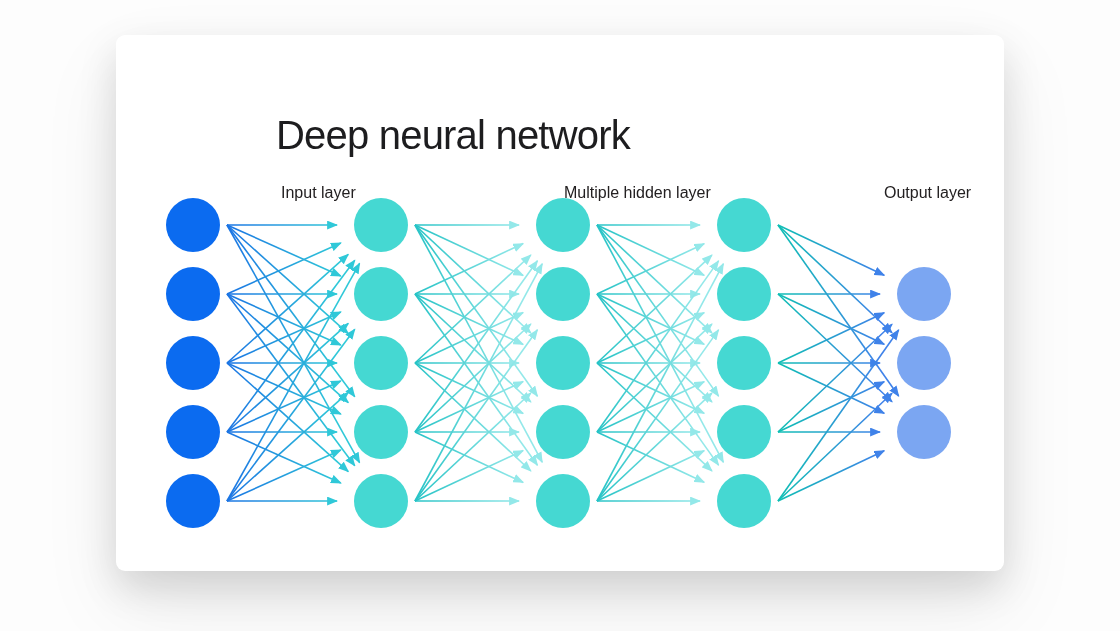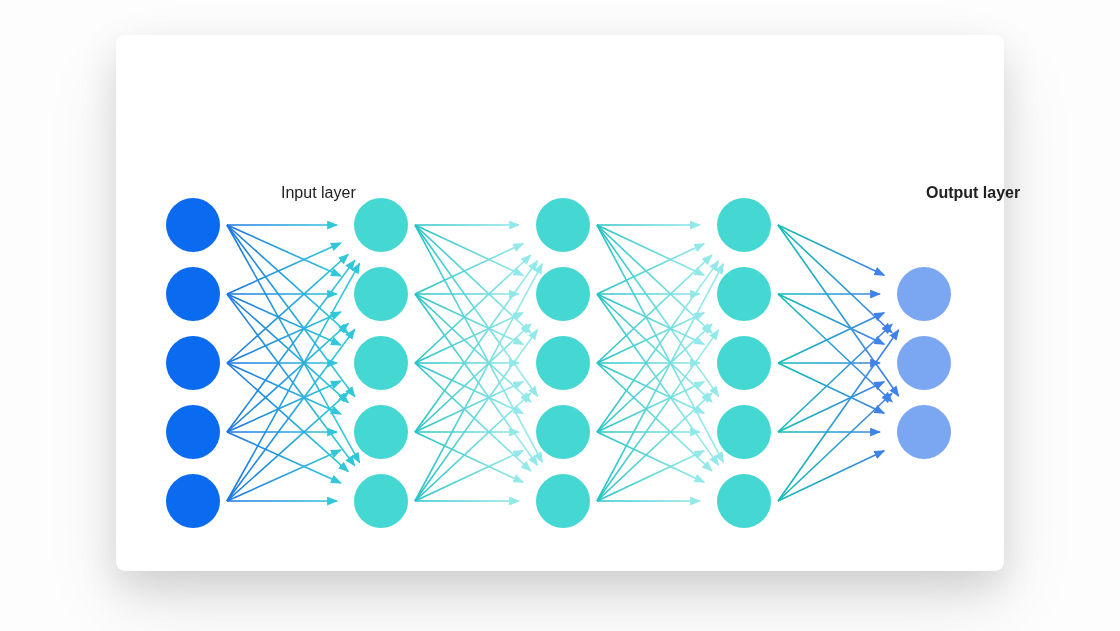--- a/index.html
+++ b/index.html
@@ -35,33 +35,35 @@
   }
   .layer-label {
     position: absolute;
     top: 149px;
     font-size: 16px;
     color: #232021;
     white-space: nowrap;
   }
   .label-input  { left: 165px; }
   .label-hidden { left: 448px; }
-  .label-output { left: 810px; font-weight: bold; }
+  .label-output { left: 768px; }
   .net-svg {
     position: absolute;
     left: 0;
     top: 0;
   }
 </style>
 </head>
 <body>
 
 <div class="stage">
   <div class="card">
+    <div class="title">Deep neural network</div>
     <div class="layer-label label-input">Input layer</div>
+    <div class="layer-label label-hidden">Multiple hidden layer</div>
     <div class="layer-label label-output">Output layer</div>
   </div>
   <svg id="network-svg" class="net-svg" width="1120" height="631" viewBox="0 0 1120 631">
       <defs>
         <linearGradient id="grad0" gradientUnits="userSpaceOnUse" x1="227" y1="0" x2="337" y2="0">
           <stop offset="0%" stop-color="#1b74e4"></stop>
           <stop offset="100%" stop-color="#2fc8d8"></stop>
         </linearGradient>
         <marker id="arrow0" viewBox="0 0 10 8" refX="9" refY="4" markerWidth="11" markerHeight="9" markerUnits="userSpaceOnUse" orient="auto">
           <path d="M0,0 L10,4 L0,8 Z" fill="#2fc8d8"></path>

